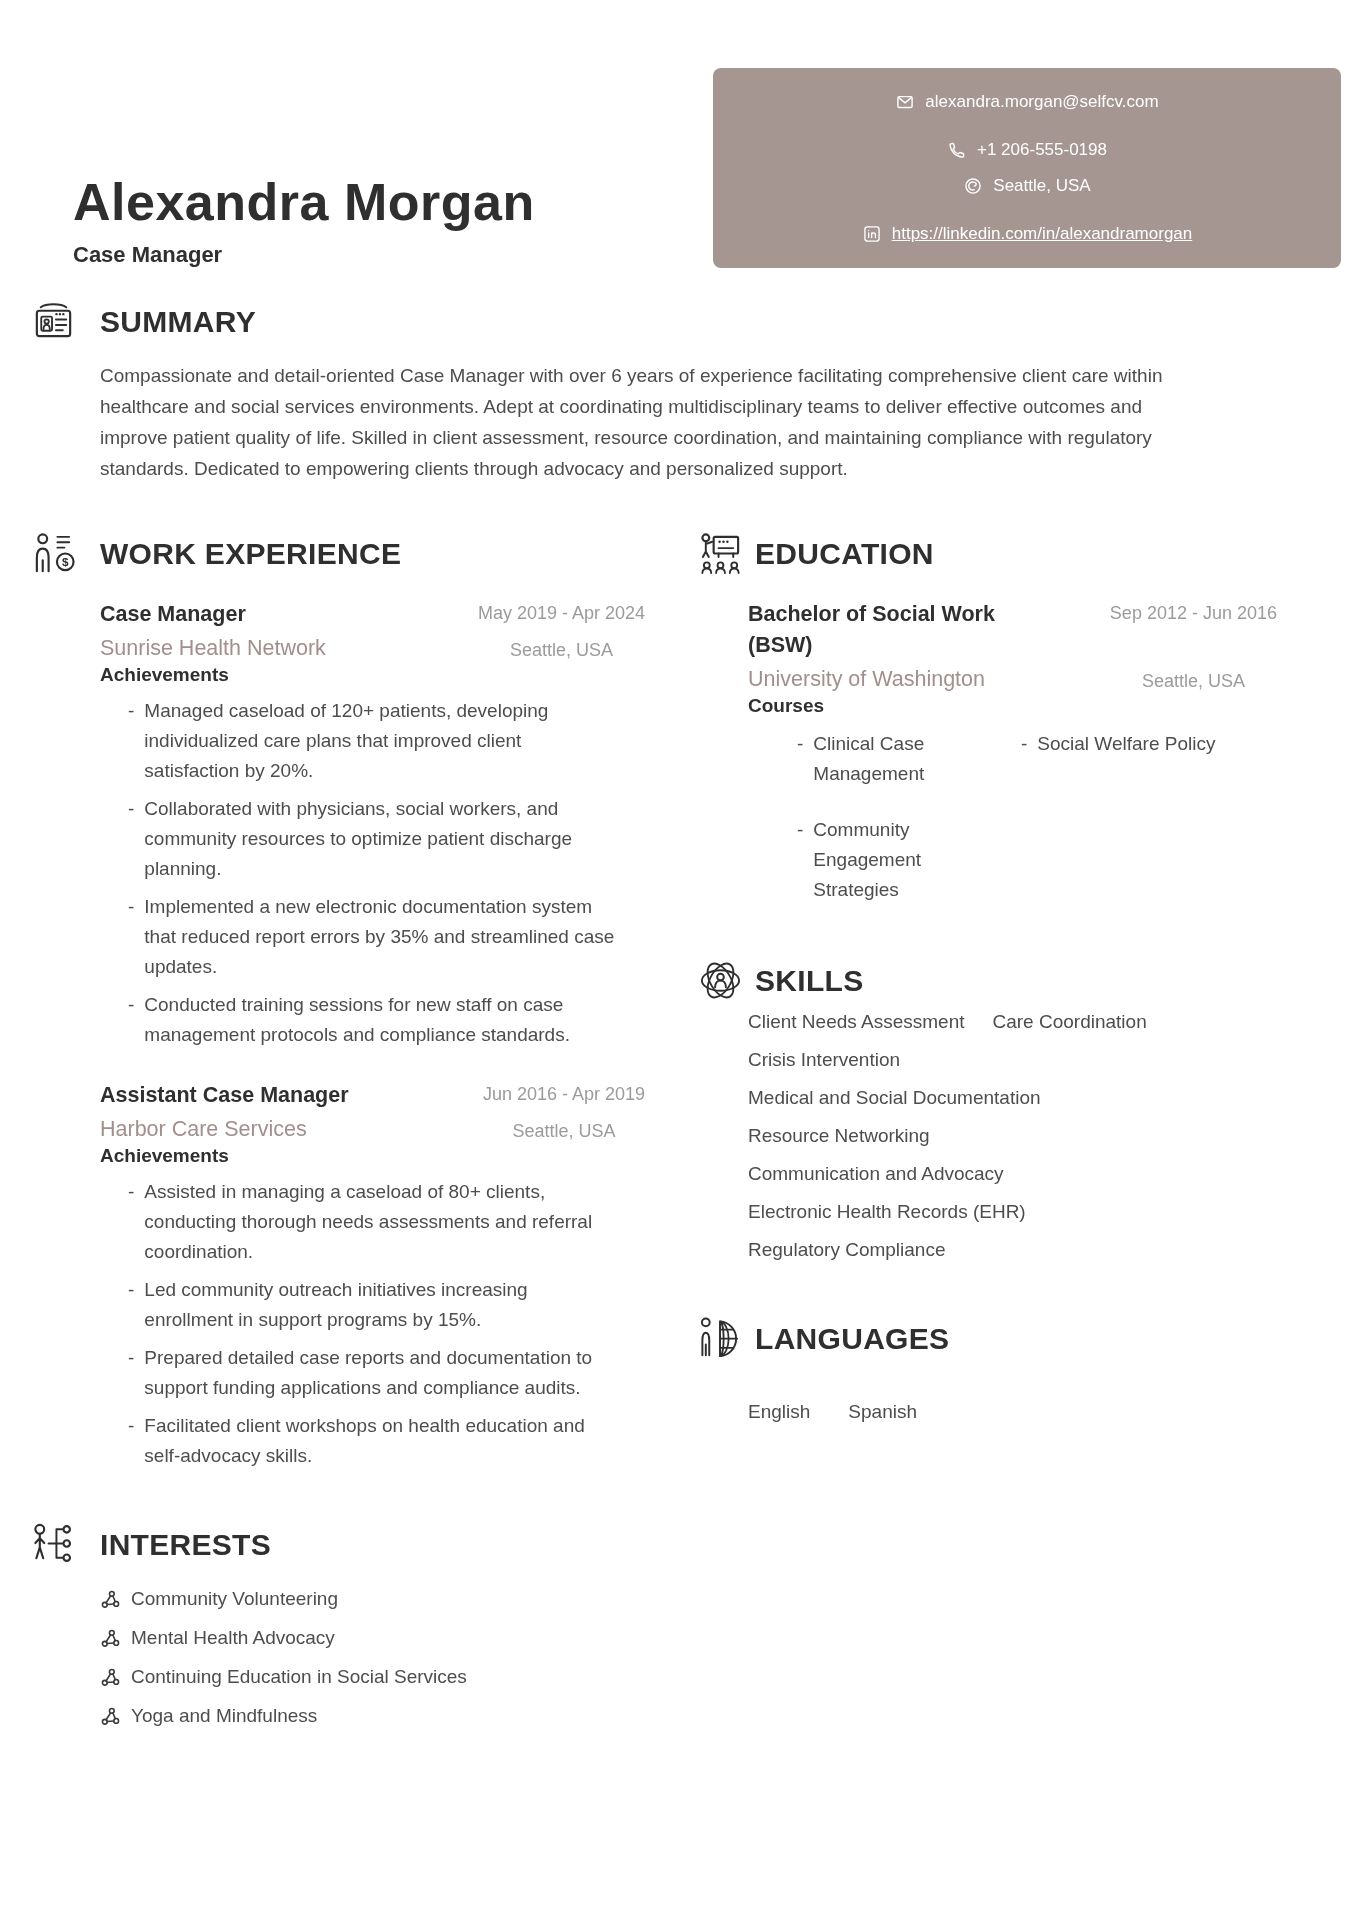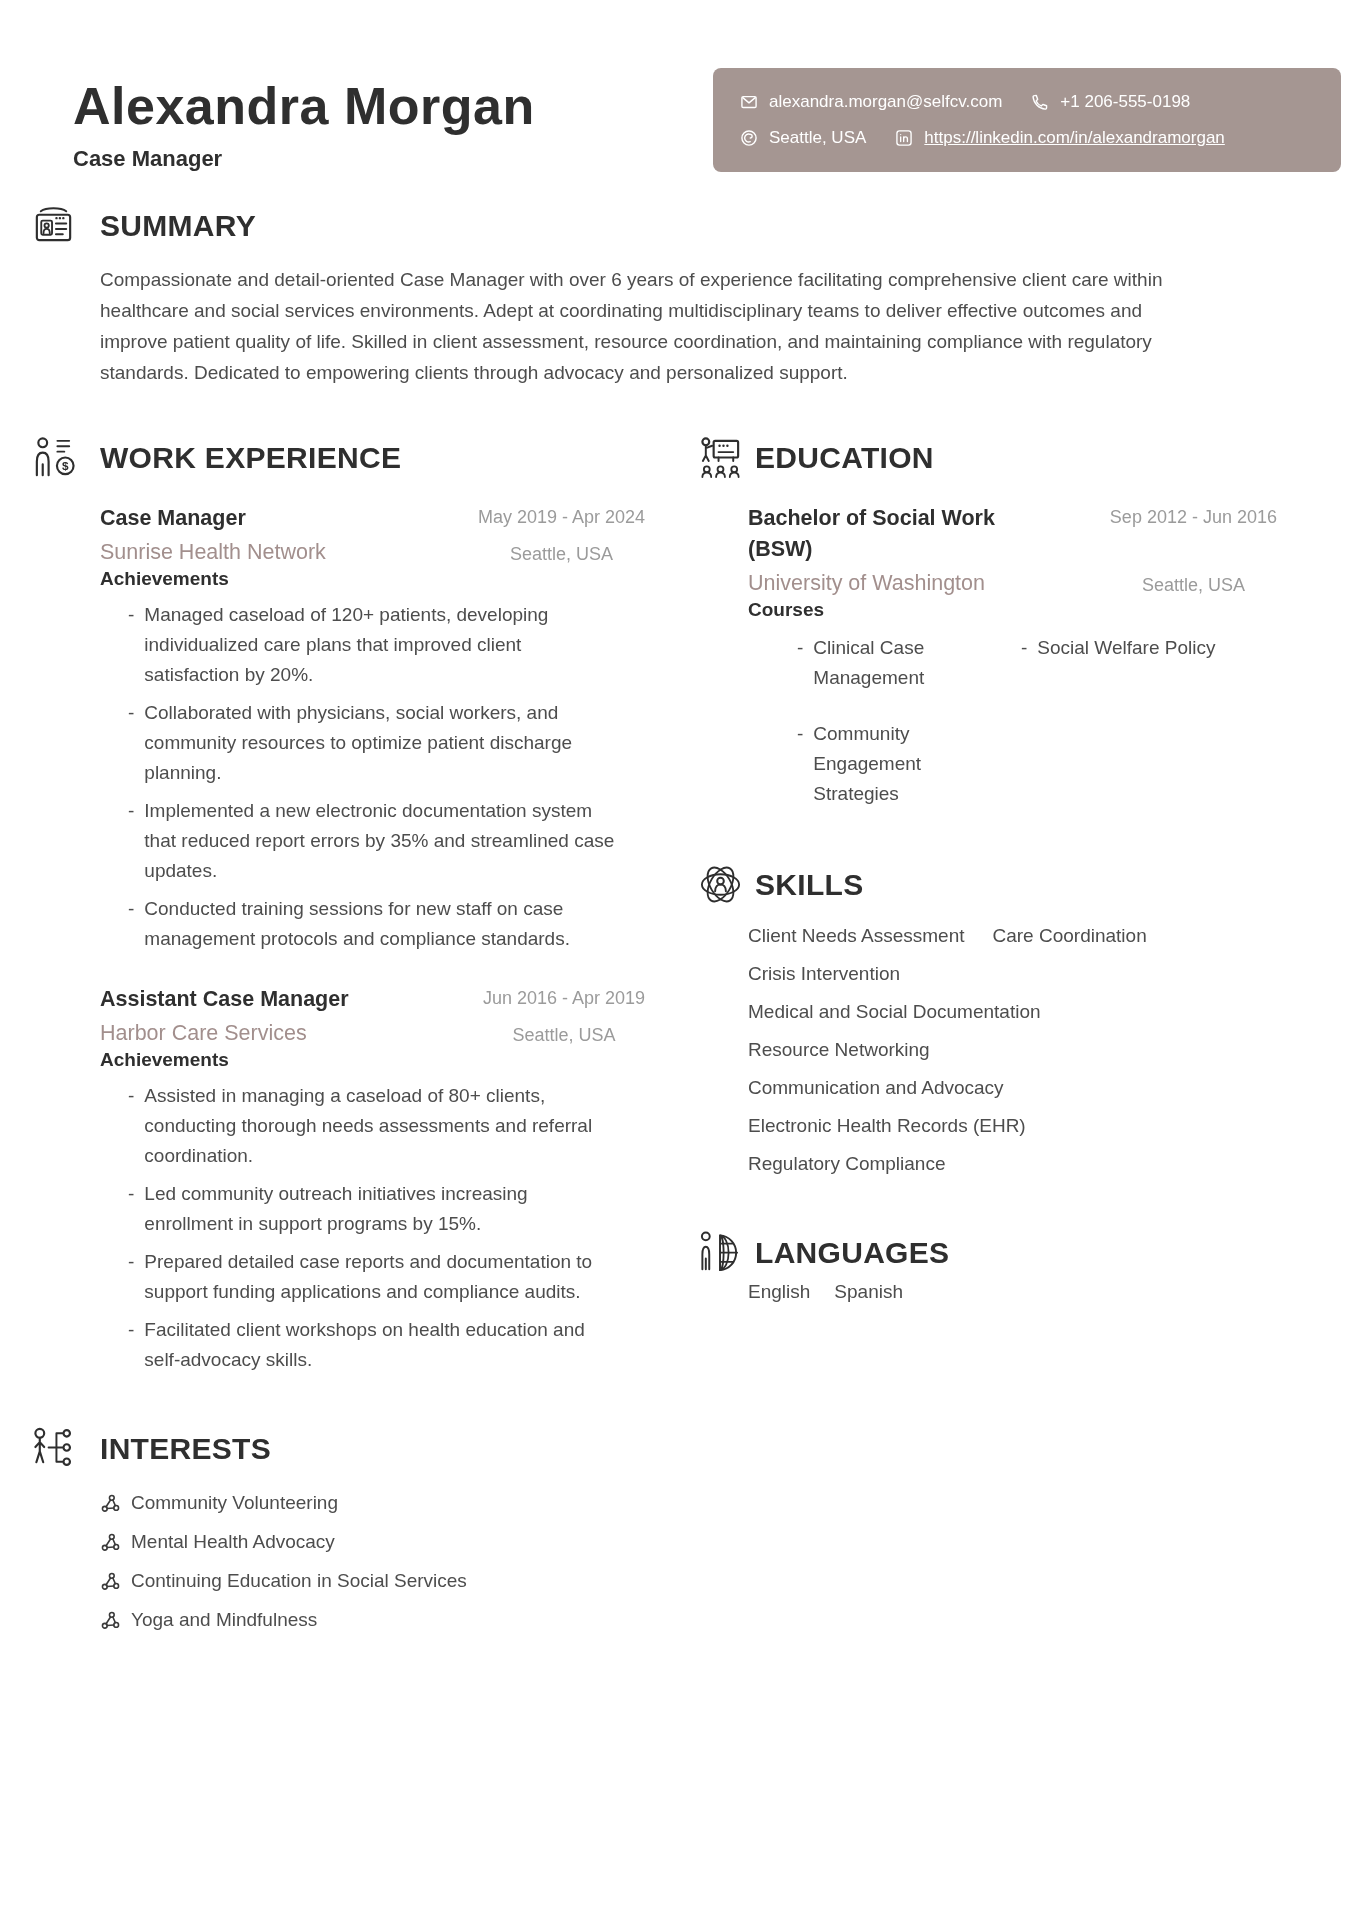--- a/index.html
+++ b/index.html
@@ -12,21 +12,21 @@
   *{box-sizing:border-box;}
   html,body{margin:0;padding:0;background:#ffffff;}
   body{font-family:"Liberation Sans","DejaVu Sans",sans-serif;color:var(--body);}
   .page{width:1350px;min-height:1907px;background:#fff;overflow:hidden;position:relative;}
 
   
   .header{display:flex;justify-content:space-between;align-items:flex-end;padding:54px 9px 0 73px;}
   .person-name{margin:0;font-size:52px;font-weight:800;letter-spacing:.5px;color:var(--heading);line-height:1.05;}
   .person-title{margin-top:12px;font-size:22px;font-weight:700;color:var(--heading);}
   .contact-card{width:628px;background:var(--accent-bg);border-radius:8px;padding:24px 26px;display:flex;flex-direction:column;gap:16px;margin-top:14px;flex:none;}
-  .contact-row{display:flex;align-items:center;gap:28px;color:#fff;font-size:17px;}
+  .contact-row{display:flex;align-items:center;gap:28px;color:#fff;font-size:17px;flex-direction:column;}
   .contact-item{display:flex;align-items:center;gap:10px;white-space:nowrap;}
   .contact-item svg{width:20px;height:20px;flex:none;display:block;}
   .contact-link{text-decoration:underline;cursor:pointer;}
 
   
   .section-head{display:flex;align-items:center;}
   .section-head h2{margin:0;font-size:30px;font-weight:800;letter-spacing:.3px;color:var(--heading);white-space:nowrap;}
   .sec-icon{width:47px;height:47px;flex:none;color:#2e2e2e;}
   .left-head{margin-left:30px;}
   .left-head .sec-icon{margin-right:23px;}
@@ -58,27 +58,27 @@
   .bullet::before{content:"-";margin-right:10px;flex:none;}
   .bullet span{max-width:470px;}
 
   
   .courses{display:grid;grid-template-columns:224px 1fr;row-gap:26px;margin-top:12px;margin-left:49px;}
   .course{display:flex;font-size:19px;line-height:30px;color:var(--body);padding-right:14px;}
   .course::before{content:"-";margin-right:10px;flex:none;}
 
   
   .skills-section{margin-top:52px;}
-  .skills-body{margin-top:12px;}
+  .skills-body{margin-top:2px;}
   .skill-row{display:flex;gap:28px;margin-bottom:7px;}
   .skill{font-size:19px;line-height:31px;color:var(--body);white-space:nowrap;}
 
   
   .languages-section{margin-top:50px;}
-  .langs{display:flex;gap:24px;margin-top:0;}
+  .langs{display:flex;gap:38px;margin-top:34px;}
   .lang{font-size:19px;line-height:31px;color:var(--body);}
 
   
   .interests-section{margin-top:50px;}
   .interests-body{margin-top:16px;}
   .interest{display:flex;align-items:center;margin-bottom:9px;font-size:19px;line-height:30px;color:var(--body);}
   .interest svg{width:21px;height:21px;margin-right:10px;flex:none;color:#3a3a3a;}
 
   .work-entry{margin-bottom:30px;}
   svg{stroke-linecap:round;stroke-linejoin:round;}

